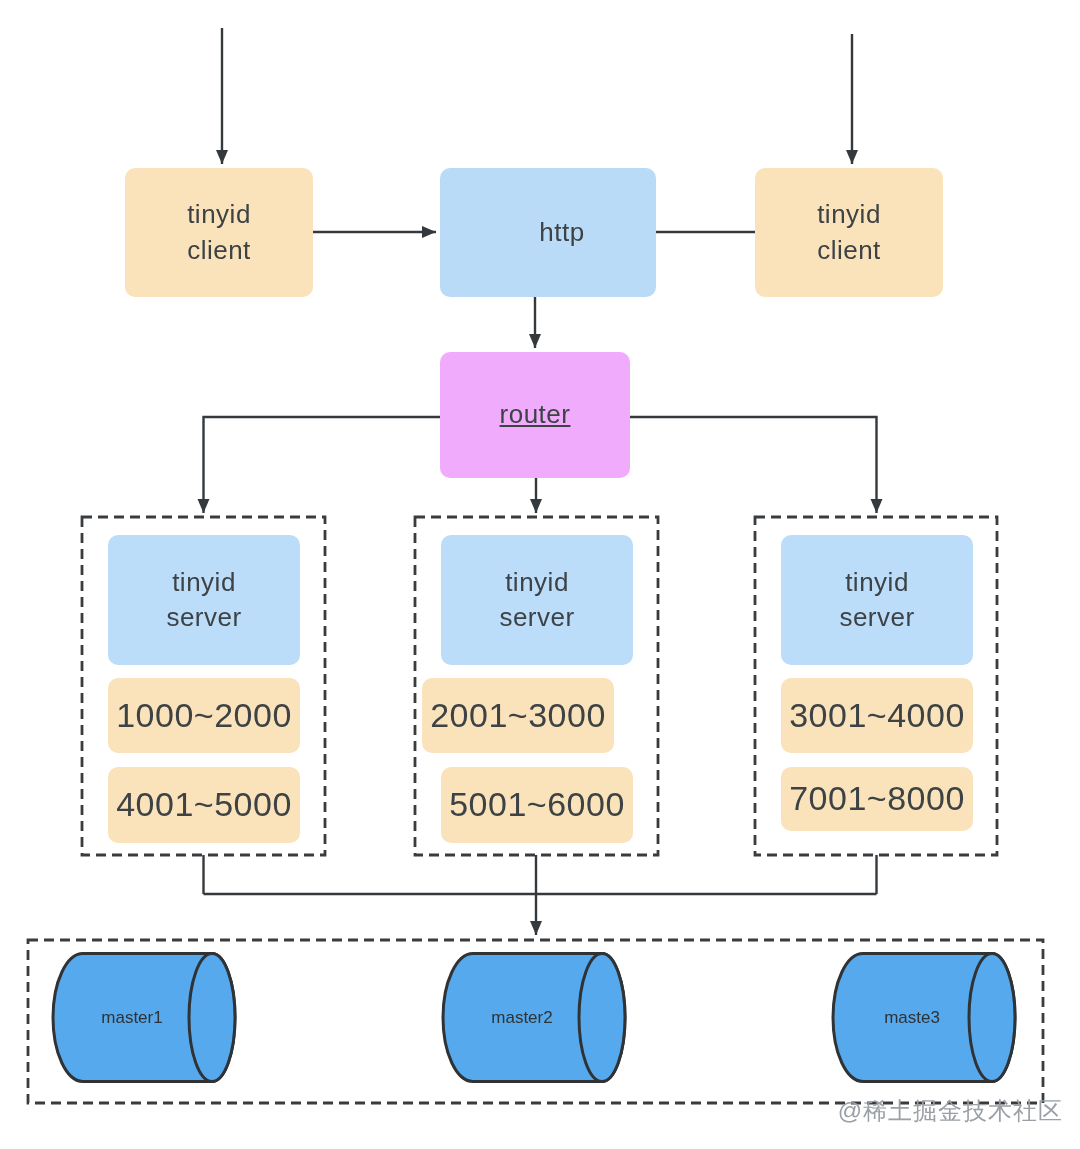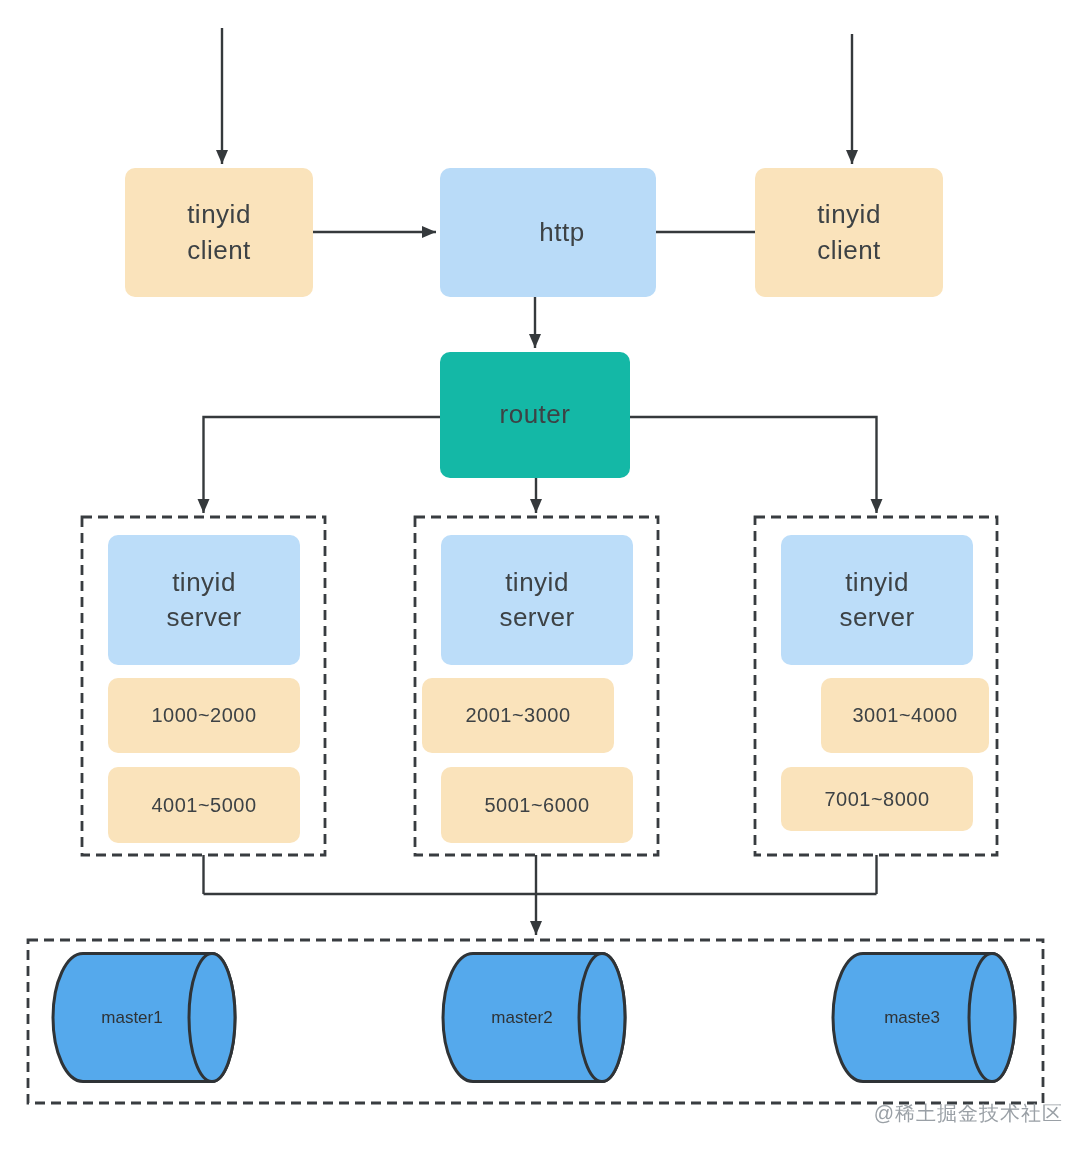--- a/index.html
+++ b/index.html
@@ -11,33 +11,33 @@
   }
   svg.wires { position:absolute; left:0; top:0; }
   .node {
     position:absolute; border-radius:10px;
     display:flex; align-items:center; justify-content:center;
     text-align:center; white-space:pre-line;
     font-size:26px; line-height:1.35; color:#3d4245; letter-spacing:0.5px;
   }
   .client  { background:#fae3bb; }
   .http    { background:#b9dbf8;padding-left:28px; }
-  .router  { background:#14b8a6; }
+  .router  { background:#f0abfc;text-decoration:underline; }
   .server  { background:#bcddf9; }
-  .range   { background:#fae3bb; font-size:20px; }
+  .range   { background:#fae3bb; font-size:34px; }
   .cylinder { position:absolute; width:188px; height:135px; }
   .cylinder svg { position:absolute; left:0; top:0; }
   .cyl-label {
     position:absolute; left:0; top:0; width:162px; height:135px;
     display:flex; align-items:center; justify-content:center;
     font-size:17px; color:#2f3336;
   }
   .watermark {
     position:absolute; right:17px; bottom:22px;
-    font-size:20px; color:#9aa0a6; letter-spacing:1px;
+    font-size:24px; color:#9aa0a6; letter-spacing:1px;
   }
 </style>
 </head>
 <body>
 
 <div class="stage">
 
   <svg class="wires" width="1080" height="1149" viewBox="0 0 1080 1149">
     <defs>
       <marker id="arr" markerUnits="userSpaceOnUse" markerWidth="18" markerHeight="16" refX="15" refY="7" orient="auto">
@@ -103,21 +103,21 @@
     <span>2001~3000</span>
   </div>
   <div class="node range" style="left:441px;top:767px;width:192px;height:76px;">
     <span>5001~6000</span>
   </div>
 
   <div class="node server" style="left:781px;top:535px;width:192px;height:130px;">
     <span>tinyid
 server</span>
   </div>
-  <div class="node range" style="left:781px;top:678px;width:168px;height:75px;margin-left:40px;">
+  <div class="node range" style="left:781px;top:678px;width:192px;height:75px;">
     <span>3001~4000</span>
   </div>
   <div class="node range" style="left:781px;top:767px;width:192px;height:64px;">
     <span>7001~8000</span>
   </div>
 
   <div class="cylinder" style="left:51px;top:950px;">
     <svg width="188" height="135" viewBox="0 0 188 135">
       <path d="M 32 3.5 L 161 3.5 A 23 64 0 0 1 161 131.5 L 32 131.5 A 30 64 0 0 1 32 3.5 Z" fill="#55a9ec" stroke="#2f3336" stroke-width="3" stroke-linejoin="round"></path>
       <ellipse cx="161" cy="67.5" rx="23" ry="64" fill="#55a9ec" stroke="#2f3336" stroke-width="3"></ellipse>

